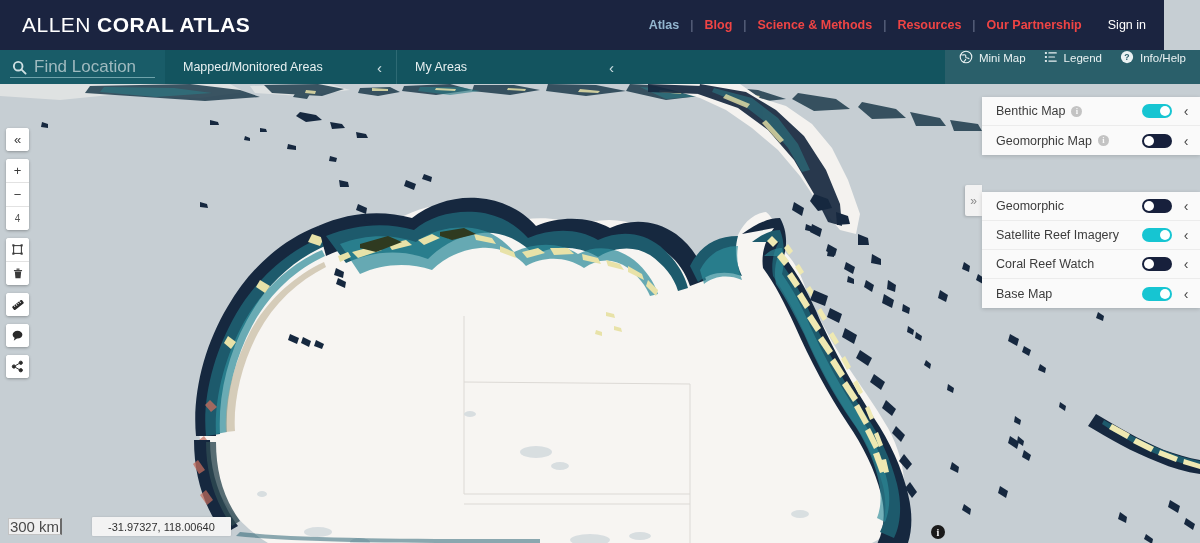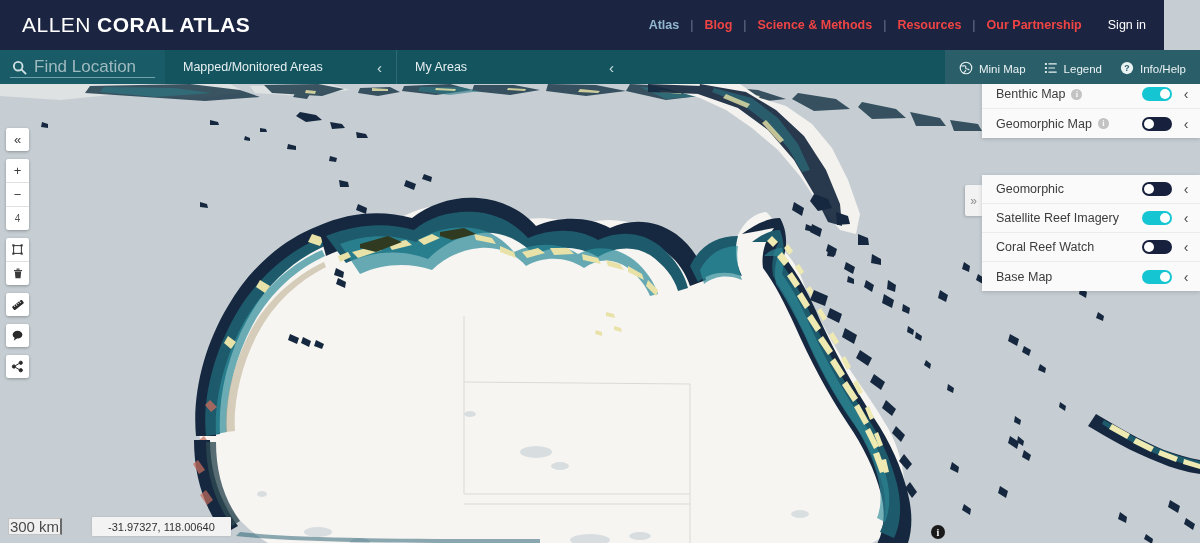--- a/index.html
+++ b/index.html
@@ -39,21 +39,21 @@
   .search-input{
     background:transparent;border:0;outline:0;color:#cfe0e3;
     font-family:"Liberation Sans", sans-serif;font-size:17px;width:110px;padding:0;
   }
   .search-input::placeholder{color:#9fbabf;}
   .search-underline{position:absolute;left:10px;bottom:6px;width:145px;height:1px;background:#6fa3ab;}
   .tb-panel{display:flex;align-items:center;position:relative;box-sizing:border-box;}
   .tb-panel .lbl{padding-left:18px;white-space:nowrap;color:#e7f0f1;}
   .tb-panel .chev{position:absolute;right:14px;top:50%;transform:translateY(-50%);color:#cfe0e3;font-size:15px;}
   .tb-divider{width:1px;background:#2e6a74;}
-  .tb-right{margin-left:auto;display:flex;align-items:flex-end;background:#2a5f6a;height:34px;padding:7px 14px;box-sizing:border-box;}
+  .tb-right{margin-left:auto;display:flex;align-items:flex-start;background:#2a5f6a;height:34px;padding:0 14px;box-sizing:border-box;}
   .tb-btn{display:flex;align-items:center;color:#eaf2f3;font-size:11.5px;margin-left:18px;white-space:nowrap;cursor:pointer;}
   .tb-btn:first-child{margin-left:0;}
   .tb-btn svg,.tb-btn .gi{margin-right:6px;flex:0 0 auto;}
 
   
   .map{position:absolute;top:84px;left:0;width:1200px;height:459px;background:#c6ced3;overflow:hidden;}
   .map svg{display:block;}
 
   
   .rail{position:absolute;left:6px;top:128px;width:23px;z-index:30;display:flex;flex-direction:column;}
@@ -68,21 +68,21 @@
   .rail-btn svg{display:block;}
 
   
   .expand-tab{
     position:absolute;left:965px;top:185px;width:17px;height:31px;
     background:#f2f2f2;border-radius:2px 0 0 2px;box-shadow:-1px 1px 3px rgba(0,0,0,.18);
     display:flex;align-items:center;justify-content:center;color:#8a8a8a;font-size:12px;z-index:30;cursor:pointer;
   }
 
   
-  .layers{position:absolute;right:0;top:80px;width:218px;z-index:32;}
+  .layers{position:absolute;right:0;top:97px;width:218px;z-index:32;}
   .layer-block{background:#fafafa;box-shadow:0 1px 4px rgba(0,0,0,.17);}
   .layer-row{
     height:29px;display:flex;align-items:center;
     border-bottom:1px solid #ececec;box-sizing:border-box;padding-left:14px;padding-right:6px;
     background:#fafafa;
   }
   .layer-row:last-child{border-bottom:0;}
   .layer-name{font-size:12.5px;color:#3c3c3c;white-space:nowrap;}
   .info-dot{
     width:11px;height:11px;border-radius:50%;background:#c3c3c3;color:#fafafa;

